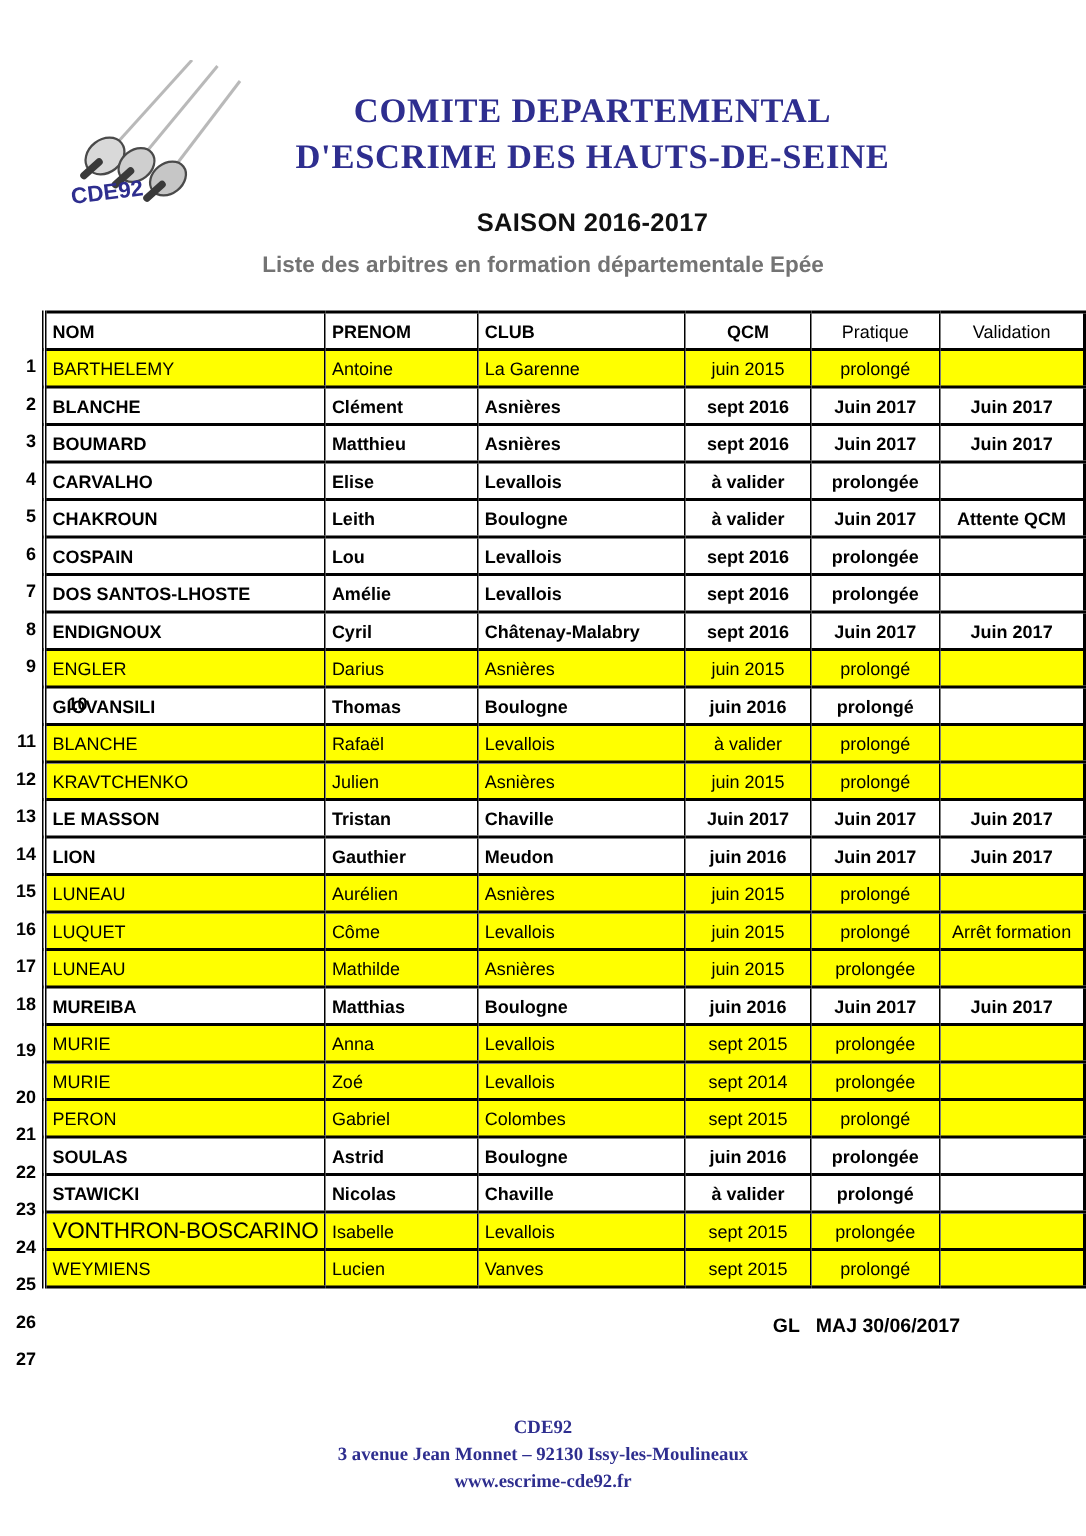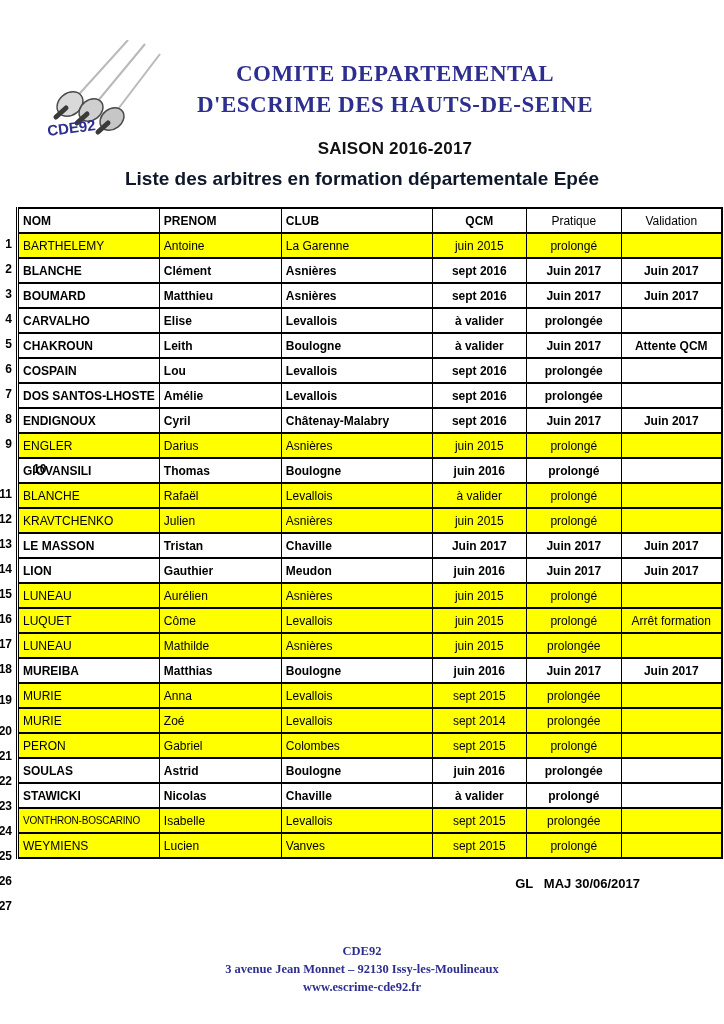--- a/index.html
+++ b/index.html
@@ -23,44 +23,44 @@
     line-height:31px;
     color:var(--title-color,#2E2E8F);
     letter-spacing:.5px;
   }
   .season{
     font-size:17px;font-weight:bold;color:#111;
     margin-top:19px;letter-spacing:.2px;
   }
   .list-title{
     position:absolute;left:0;right:0;top:168px;
-    text-align:center;font-size:19px;font-weight:bold;color:#0f172a;
+    text-align:center;font-size:15px;font-weight:bold;color:#737373;
   }
 
   
-  .table-wrap{position:absolute;left:16px;top:207px;}
+  .table-wrap{position:absolute;left:28px;top:207px;}
   table{border-collapse:collapse;table-layout:fixed;}
   td{
     font-size:12px;
     padding:1px 4px 1px 4px;
     height:21px;
     overflow:hidden;
     white-space:nowrap;
     background:#fff;
   }
   td.b{border-left:1px solid #000;border-right:1px solid #000;
        border-top:2px solid #000;border-bottom:2px solid #000;}
   table{border:2px solid #000;border-left:3px double #000;}
   tr.hl td.b{background:var(--hl-color,#FFFF00);}
   tr.white-row td.b{font-weight:bold;}
   td.c{text-align:center;}
   td.l{text-align:left;}
   td.hdr{font-weight:bold;}
   td.hdr-reg{font-weight:normal;}
-  .small-name{font-size:10px;letter-spacing:-0.2px;}
+  .small-name{font-size:15px;letter-spacing:-0.2px;}
   .prat-note{display:block;font-size:8px;line-height:8px;margin-top:-1px;}
   tr.tall td{height:33px;}
 
   
   .numcol{position:absolute;left:-28px;top:0;width:24px;}
   .numcol div{height:25px;line-height:25px;text-align:right;font-weight:bold;font-size:12px;}
 
   
   .maj-note{
     position:absolute;right:84px;top:876px;

